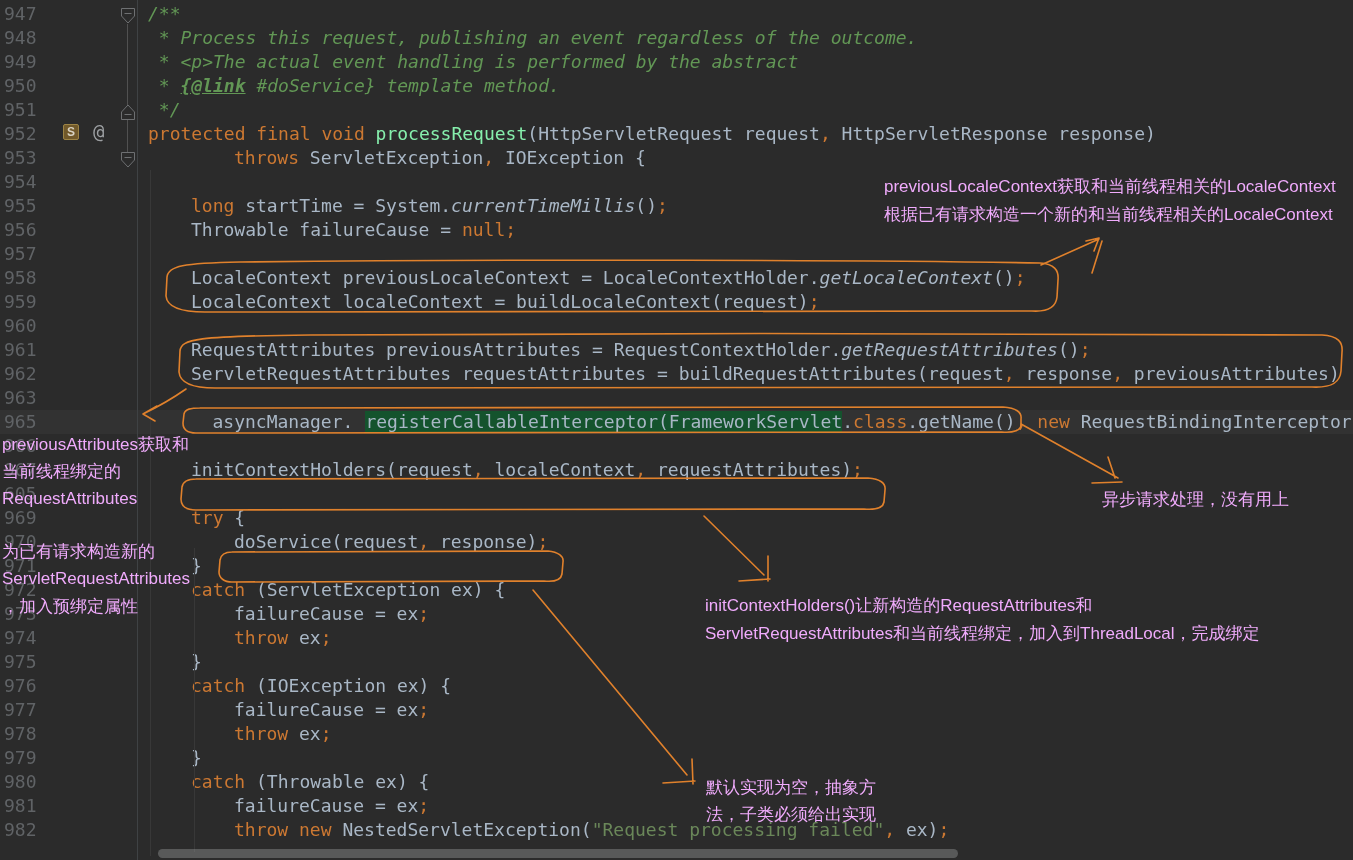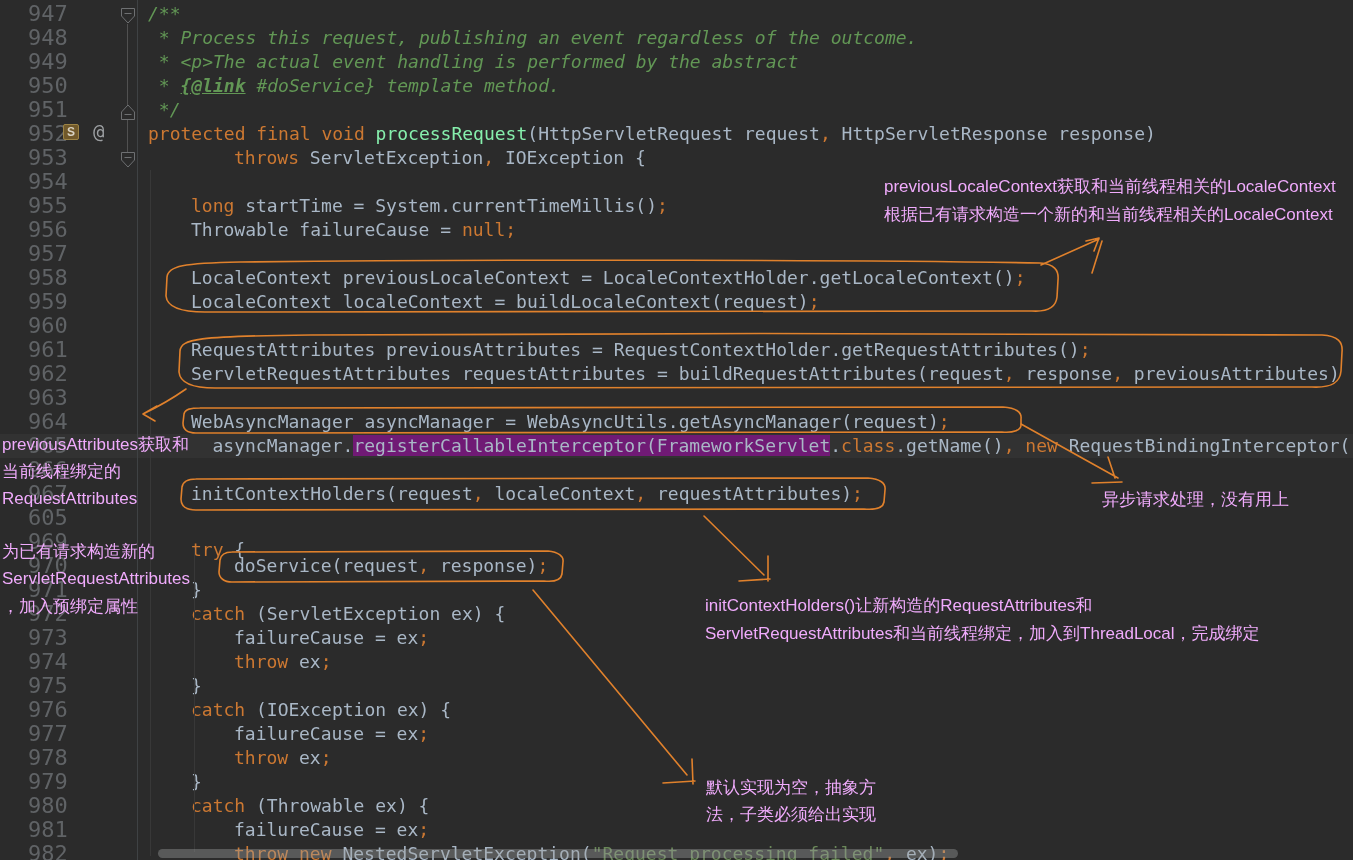--- a/index.html
+++ b/index.html
@@ -4,32 +4,32 @@
 <style>
   html,body{margin:0;padding:0;background:#1e1e1e;}
   .editor{
     position:relative;width:1353px;height:860px;background:#2b2b2b;
     overflow:hidden;font-family:"DejaVu Sans Mono","Liberation Mono",monospace;
   }
   #lines{position:absolute;left:0;top:2px;width:100%;}
   .row{display:flex;height:24px;line-height:24px;white-space:pre;font-size:18px;}
   .row.cur{background:#323232;}
   .ln{
-    flex:0 0 140px;width:140px;box-sizing:border-box;padding-left:28px;
-    color:#606366;font-size:22px;user-select:none;
+    flex:0 0 140px;width:140px;box-sizing:border-box;padding-left:4px;
+    color:#606366;font-size:18px;user-select:none;
   }
   .code{flex:0 0 auto;color:#a9b7c6;}
   .t-k{color:#cc7832;}
   .t-m{color:#86efac;}
   .t-t{color:#a9b7c6;}
   .t-c{color:#629755;font-style:italic;}
   .t-l{color:#629755;font-style:italic;font-weight:bold;text-decoration:underline;}
-  .t-i{color:#a9b7c6;}
+  .t-i{color:#a9b7c6;font-style:italic;}
   .t-s{color:#6a8759;}
-  .t-h{color:#a9b7c6;background:#701a75;}
+  .t-h{color:#a9b7c6;background:#14532d;margin-left:12px;}
   .gutter-sep{position:absolute;left:137px;top:0;width:1px;height:860px;background:#3f4244;}
   .fold-line{position:absolute;left:127px;top:24px;width:1px;height:128px;background:#515151;}
   .indent-guide{position:absolute;width:1px;background:#383838;}
   .s-icon{
     position:absolute;left:63px;top:124px;width:16px;height:16px;background:#71592a;
     border:1px solid #9d8445;border-radius:2px;color:#d9d2c2;font-size:12px;font-weight:bold;
     text-align:center;line-height:15px;font-family:"Liberation Sans",sans-serif;box-sizing:border-box;
   }
   .at-icon{
     position:absolute;left:93px;top:120px;color:#9da0a3;font-size:19px;
@@ -62,26 +62,25 @@
       <div class="row"><span class="ln">954</span><span class="code" style="padding-left: 8px;"></span></div>
       <div class="row"><span class="ln">955</span><span class="code" style="padding-left: 51px;"><span class="t-k">long </span><span class="t-t">startTime = System.</span><span class="t-i">currentTimeMillis</span><span class="t-t">()</span><span class="t-k">;</span></span></div>
       <div class="row"><span class="ln">956</span><span class="code" style="padding-left: 51px;"><span class="t-t">Throwable failureCause = </span><span class="t-k">null;</span></span></div>
       <div class="row"><span class="ln">957</span><span class="code" style="padding-left: 8px;"></span></div>
       <div class="row"><span class="ln">958</span><span class="code" style="padding-left: 51px;"><span class="t-t">LocaleContext previousLocaleContext = LocaleContextHolder.</span><span class="t-i">getLocaleContext</span><span class="t-t">()</span><span class="t-k">;</span></span></div>
       <div class="row"><span class="ln">959</span><span class="code" style="padding-left: 51px;"><span class="t-t">LocaleContext localeContext = buildLocaleContext(request)</span><span class="t-k">;</span></span></div>
       <div class="row"><span class="ln">960</span><span class="code" style="padding-left: 8px;"></span></div>
       <div class="row"><span class="ln">961</span><span class="code" style="padding-left: 51px;"><span class="t-t">RequestAttributes previousAttributes = RequestContextHolder.</span><span class="t-i">getRequestAttributes</span><span class="t-t">()</span><span class="t-k">;</span></span></div>
       <div class="row"><span class="ln">962</span><span class="code" style="padding-left: 51px;"><span class="t-t">ServletRequestAttributes requestAttributes = buildRequestAttributes(request</span><span class="t-k">,</span><span class="t-t"> response</span><span class="t-k">,</span><span class="t-t"> previousAttributes)</span></span></div>
       <div class="row"><span class="ln">963</span><span class="code" style="padding-left: 8px;"></span></div>
-      <div class="row"><span class="ln">964</span><span class="code" style="padding-left: 51px;"><span class="t-t">WebAsyncManager asyncManager = WebAsyncUtils.</span><span class="t-i">getAsyncManager</span><span class="t-t">(request)</span><span class="t-k">;</span></span></div>
       <div class="row cur"><span class="ln">965</span><span class="code" style="padding-left: 72.5px;"><span class="t-t">asyncManager.</span><span class="t-h">registerCallableInterceptor(FrameworkServlet</span><span class="t-t">.</span><span class="t-k">class</span><span class="t-t">.getName()</span><span class="t-k">,</span><span class="t-t"> </span><span class="t-k">new</span><span class="t-t"> RequestBindingInterceptor()</span></span></div>
       <div class="row"><span class="ln">966</span><span class="code" style="padding-left: 8px;"></span></div>
       <div class="row"><span class="ln">967</span><span class="code" style="padding-left: 51px;"><span class="t-t">initContextHolders(request</span><span class="t-k">,</span><span class="t-t"> localeContext</span><span class="t-k">,</span><span class="t-t"> requestAttributes)</span><span class="t-k">;</span></span></div>
       <div class="row"><span class="ln">605</span><span class="code" style="padding-left: 8px;"></span></div>
-      <div class="row"><span class="ln">969</span><span class="code" style="padding-left: 51px; margin-top: 8px;"><span class="t-k">try </span><span class="t-t">{</span></span></div>
+      <div class="row"><span class="ln">969</span><span class="code" style="padding-left: 51px;"><span class="t-k">try </span><span class="t-t">{</span></span></div>
       <div class="row"><span class="ln">970</span><span class="code" style="padding-left: 94px;"><span class="t-t">doService(request</span><span class="t-k">,</span><span class="t-t"> response)</span><span class="t-k">;</span></span></div>
       <div class="row"><span class="ln">971</span><span class="code" style="padding-left: 51px;"><span class="t-t">}</span></span></div>
       <div class="row"><span class="ln">972</span><span class="code" style="padding-left: 51px;"><span class="t-k">catch </span><span class="t-t">(ServletException ex) {</span></span></div>
       <div class="row"><span class="ln">973</span><span class="code" style="padding-left: 94px;"><span class="t-t">failureCause = ex</span><span class="t-k">;</span></span></div>
       <div class="row"><span class="ln">974</span><span class="code" style="padding-left: 94px;"><span class="t-k">throw </span><span class="t-t">ex</span><span class="t-k">;</span></span></div>
       <div class="row"><span class="ln">975</span><span class="code" style="padding-left: 51px;"><span class="t-t">}</span></span></div>
       <div class="row"><span class="ln">976</span><span class="code" style="padding-left: 51px;"><span class="t-k">catch </span><span class="t-t">(IOException ex) {</span></span></div>
       <div class="row"><span class="ln">977</span><span class="code" style="padding-left: 94px;"><span class="t-t">failureCause = ex</span><span class="t-k">;</span></span></div>
       <div class="row"><span class="ln">978</span><span class="code" style="padding-left: 94px;"><span class="t-k">throw </span><span class="t-t">ex</span><span class="t-k">;</span></span></div>
       <div class="row"><span class="ln">979</span><span class="code" style="padding-left: 51px;"><span class="t-t">}</span></span></div>

